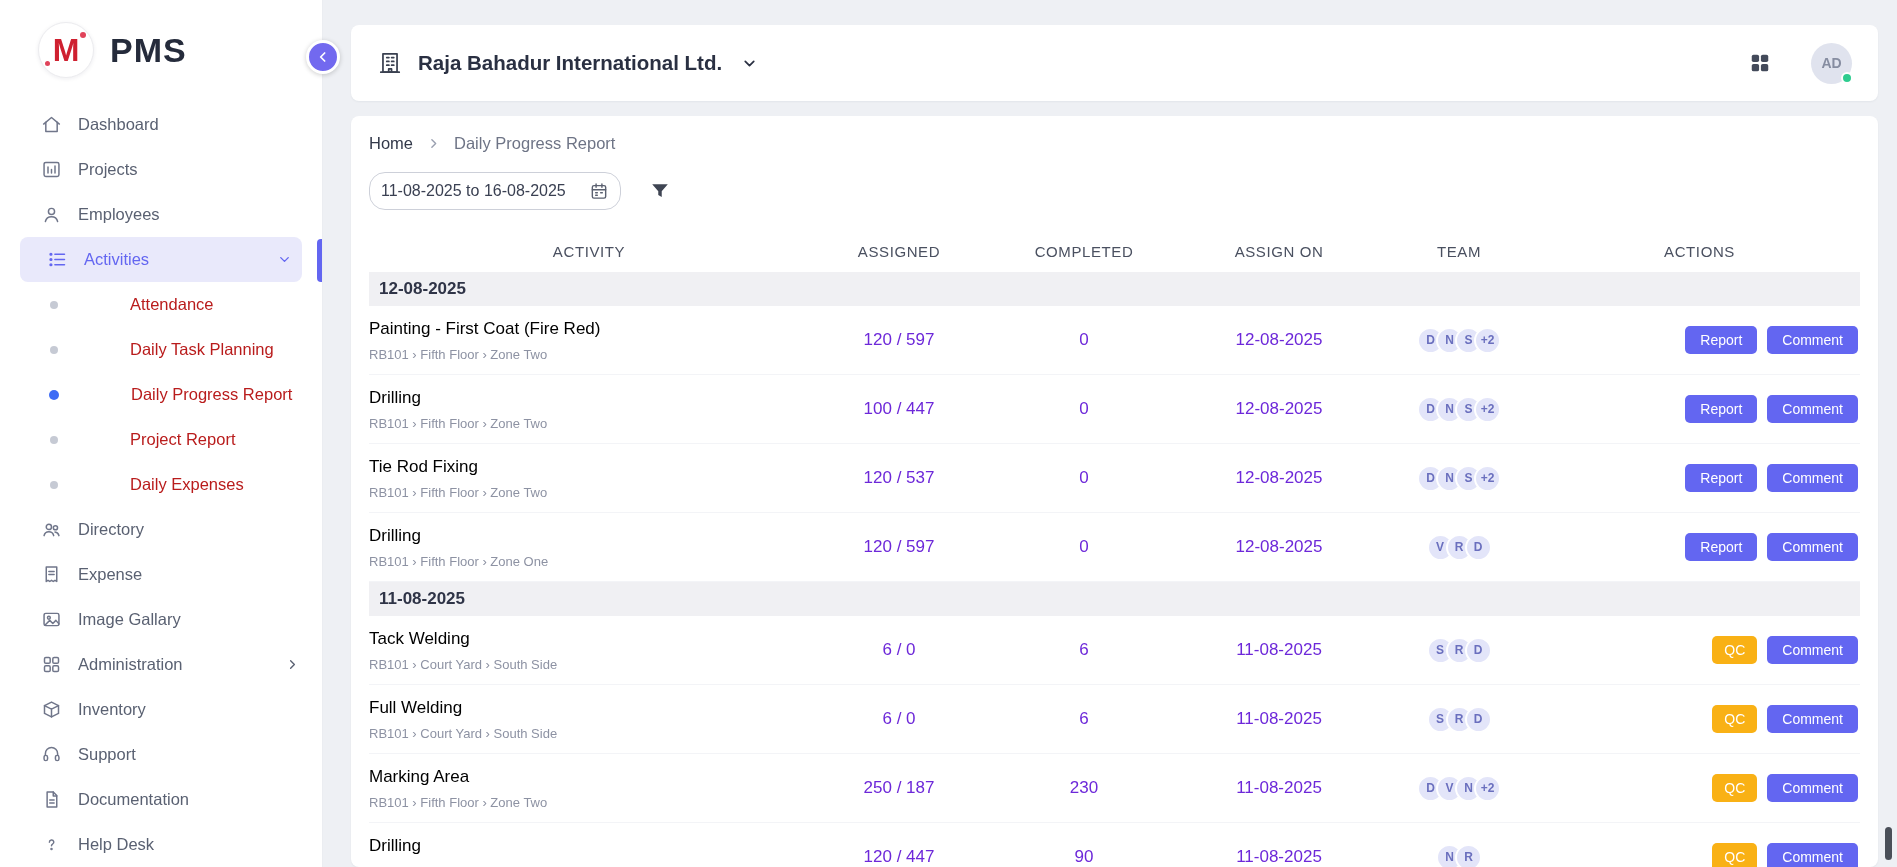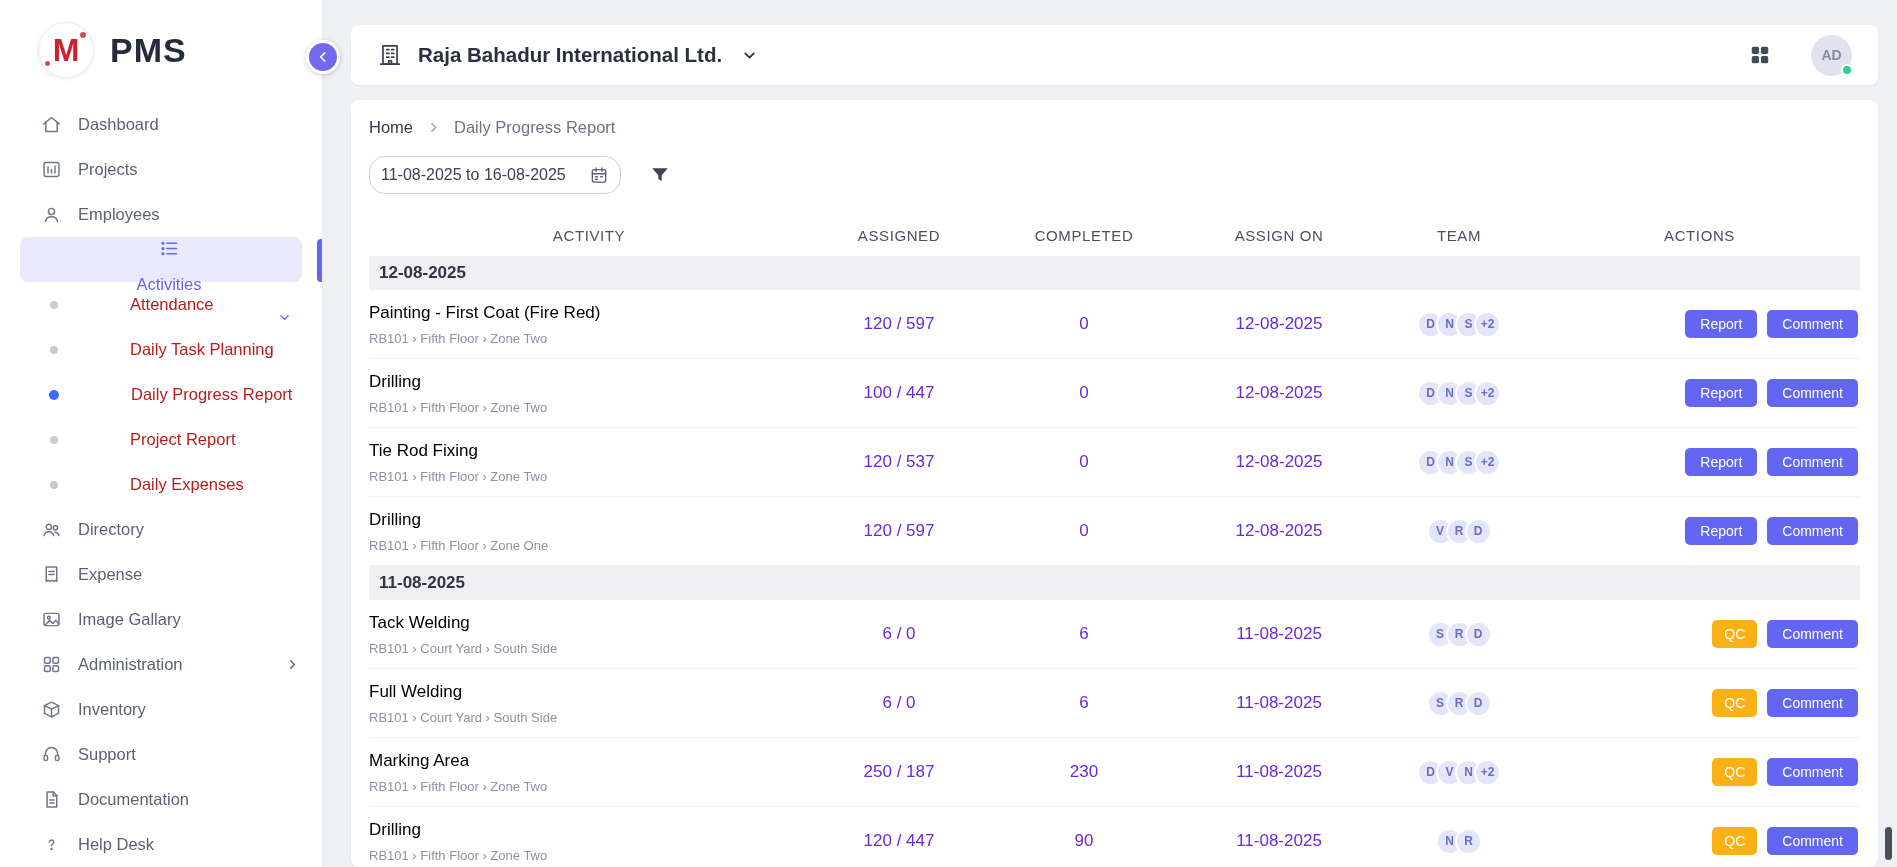--- a/index.html
+++ b/index.html
@@ -16,34 +16,34 @@
   .logo-m::after { content:""; position:absolute; top:-2px; right:-7px; width:6px; height:6px; border-radius:50%; background:#e0435a; }
   .logo-m::before { content:""; position:absolute; bottom:0px; left:-8px; width:5px; height:5px; border-radius:50%; background:#e0435a; }
   .logo-text { font-size:34px; font-weight:700; color:#252b3b; letter-spacing:1px; }
 
   .collapse-btn { position:absolute; left:306px; top:40px; width:34px; height:34px; border-radius:50%; background:#7269ef; color:#fff; border:3px solid #fff; box-shadow:0 1px 5px rgba(0,0,0,.2); z-index:9; display:flex; align-items:center; justify-content:center; cursor:pointer; }
   .collapse-btn svg { width:16px; height:16px; }
 
   .nav { padding-top:8px; }
   .nav-item { height:45px; display:flex; align-items:center; gap:16px; padding:0 22px 0 40px; color:#5a6172; font-size:16.5px; cursor:pointer; }
   .nav-item .nav-icon { width:22px; height:22px; color:#70768a; display:flex; align-items:center; justify-content:center; flex-shrink:0; }
-  .nav-item.active { margin:0 20px; padding:0 10px 0 26px; height:45px; border-radius:8px; background:#e9e9fb; color:#6366f1; font-weight:500;flex-direction:column; }
+  .nav-item.active { margin:0 20px; padding:0 10px 0 26px; height:45px; border-radius:8px; background:#e9e9fb; color:#6366f1; font-weight:500; }
   .nav-item.active .nav-icon { color:#6366f1; }
   .chev { margin-left:auto; display:flex; align-items:center; color:inherit; }
   .chev svg { width:15px; height:15px; }
   .nav-sub { height:45px; display:flex; align-items:center; padding-left:50px; gap:72px; font-size:16.5px; color:#b91c1c; cursor:pointer; }
   .dot { width:8px; height:8px; border-radius:50%; background:#c6cad4; flex-shrink:0; }
   .nav-sub.active .dot { width:10px; height:10px; background:#3d6bf5; margin-left:-1px; }
   .active-accent { position:absolute; right:0; top:239px; width:5px; height:43px; background:#6366f1; border-radius:4px 0 0 4px; }
 
   
   .main { flex:1; display:flex; flex-direction:column; padding:25px 19px 0 28px; min-width:0; }
   .card { background:#fff; border-radius:8px; box-shadow:0 1px 2px rgba(15,34,58,.05); }
 
-  .topbar { height:60px; display:flex; align-items:center; padding:12px 26px; flex-shrink:0; }
+  .topbar { height:76px; display:flex; align-items:center; padding:12px 26px; flex-shrink:0; }
   .company-wrap { display:flex; align-items:center; gap:15px; cursor:pointer; }
   .building-icon { width:26px; height:26px; color:#3a4050; display:flex; }
   .company-name { font-size:20.5px; font-weight:700; color:#2a3042; }
   .company-chev { color:#2a3042; display:flex; margin-left:4px; }
   .topbar-right { margin-left:auto; display:flex; align-items:center; gap:40px; }
   .apps-icon { width:22px; height:22px; color:#434a5a; cursor:pointer; display:flex; }
   .avatar { width:41px; height:41px; border-radius:50%; background:#e0e3ee; display:flex; align-items:center; justify-content:center; color:#868da1; font-weight:700; font-size:14px; position:relative; cursor:pointer; }
   .status-dot { position:absolute; right:-1px; bottom:0px; width:12px; height:12px; border-radius:50%; background:#2ecc8f; border:2px solid #fff; }
 
   .content { margin-top:15px; flex:1; padding:14px 18px 0 18px; overflow:hidden; }

